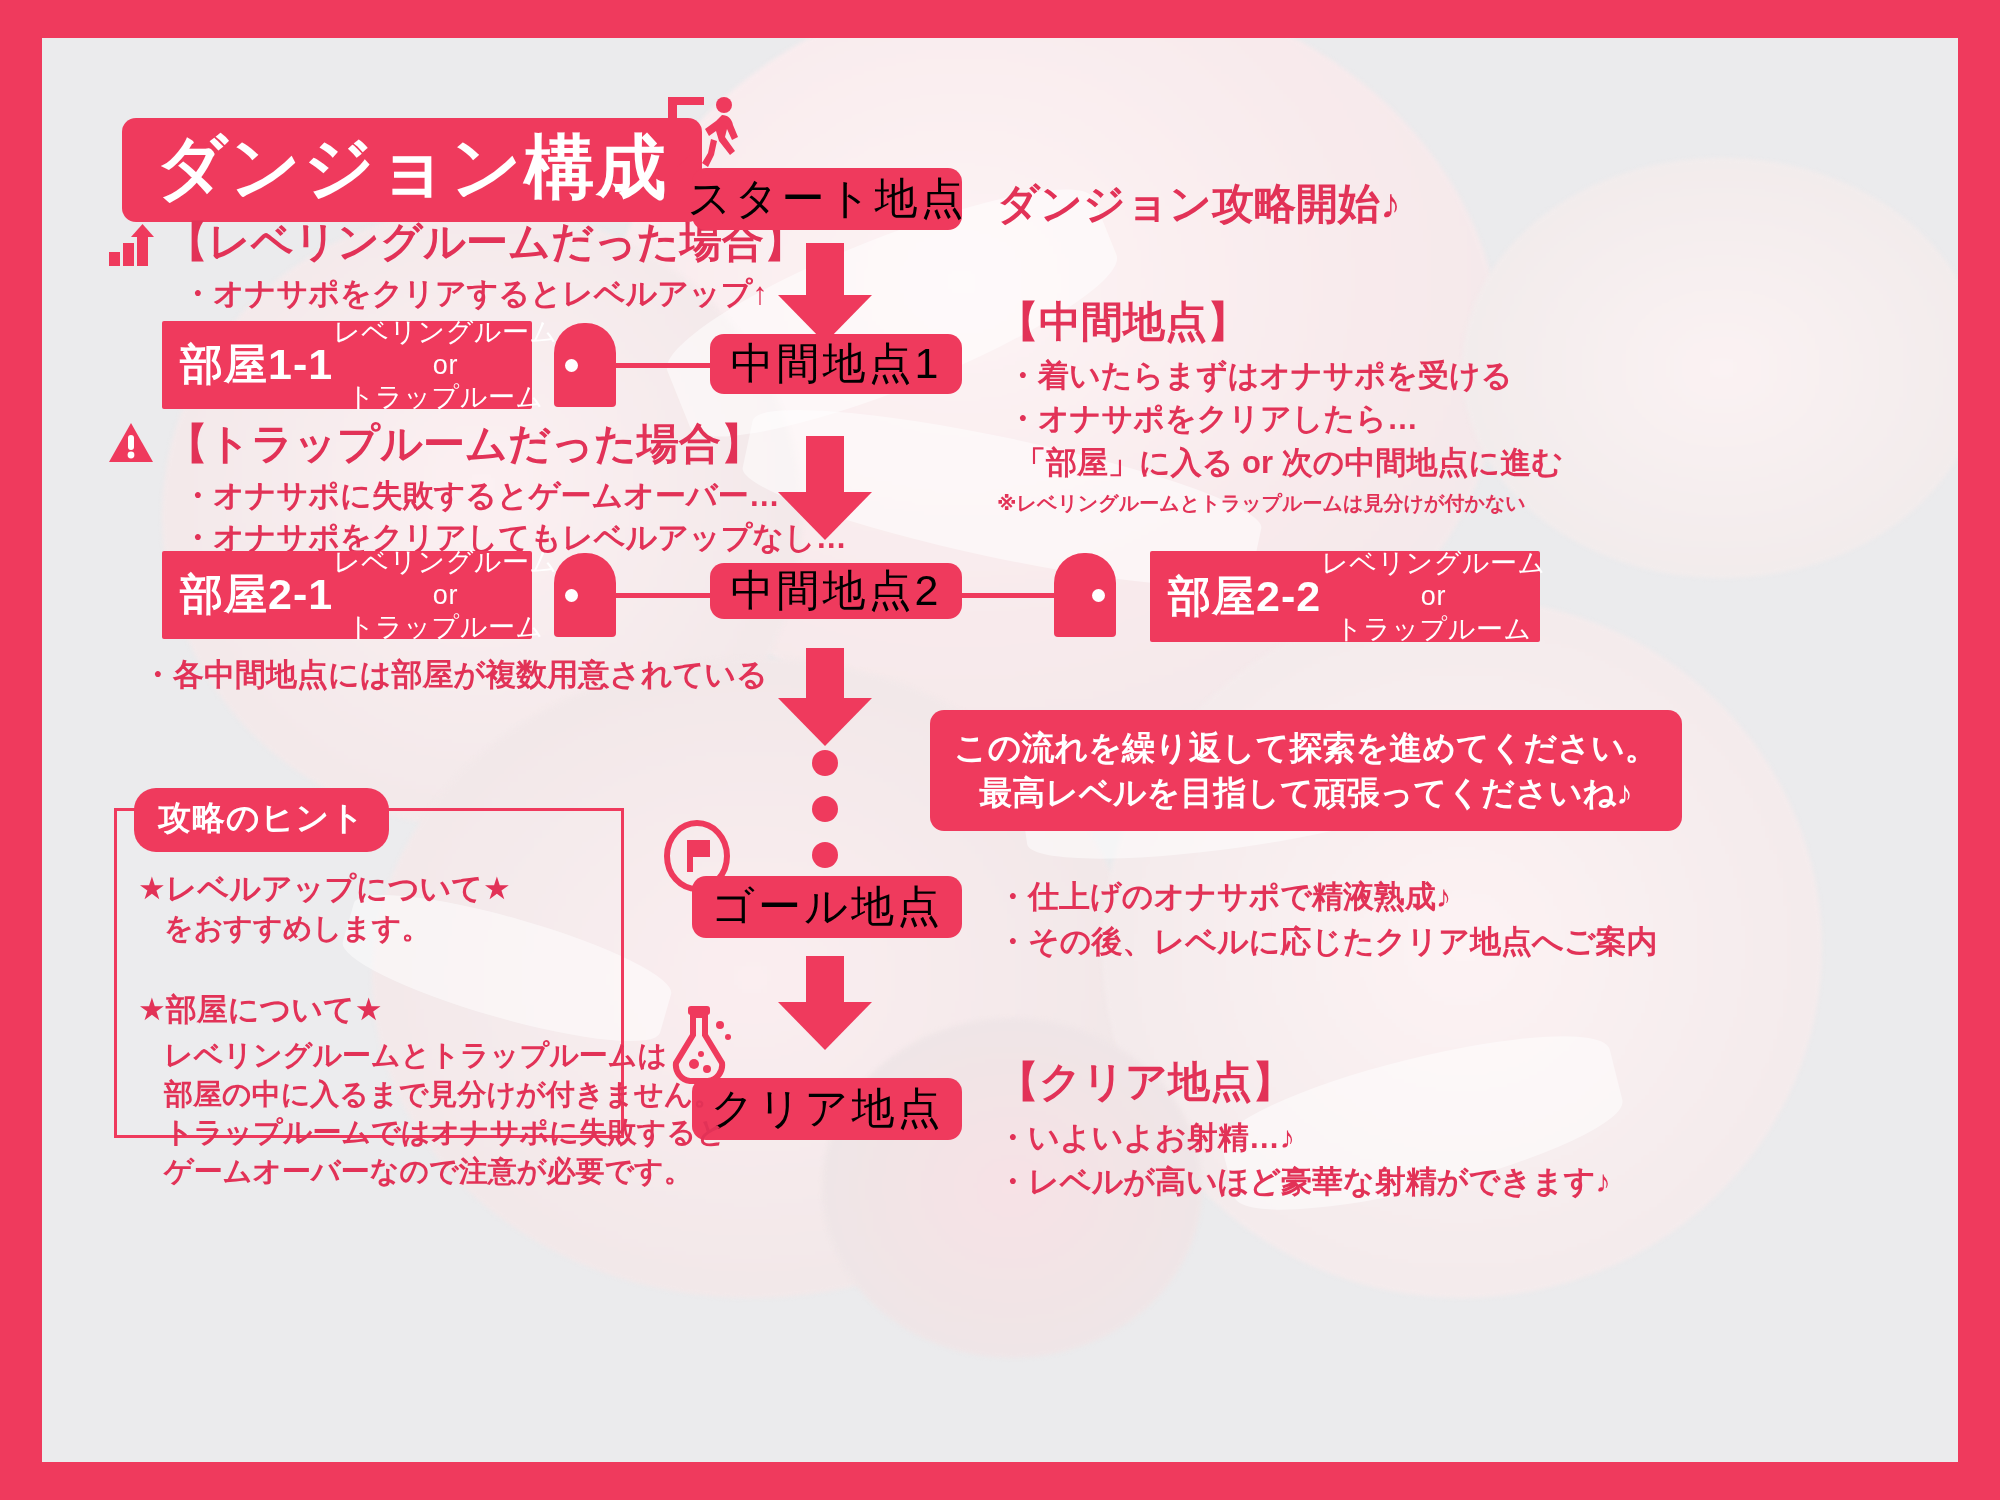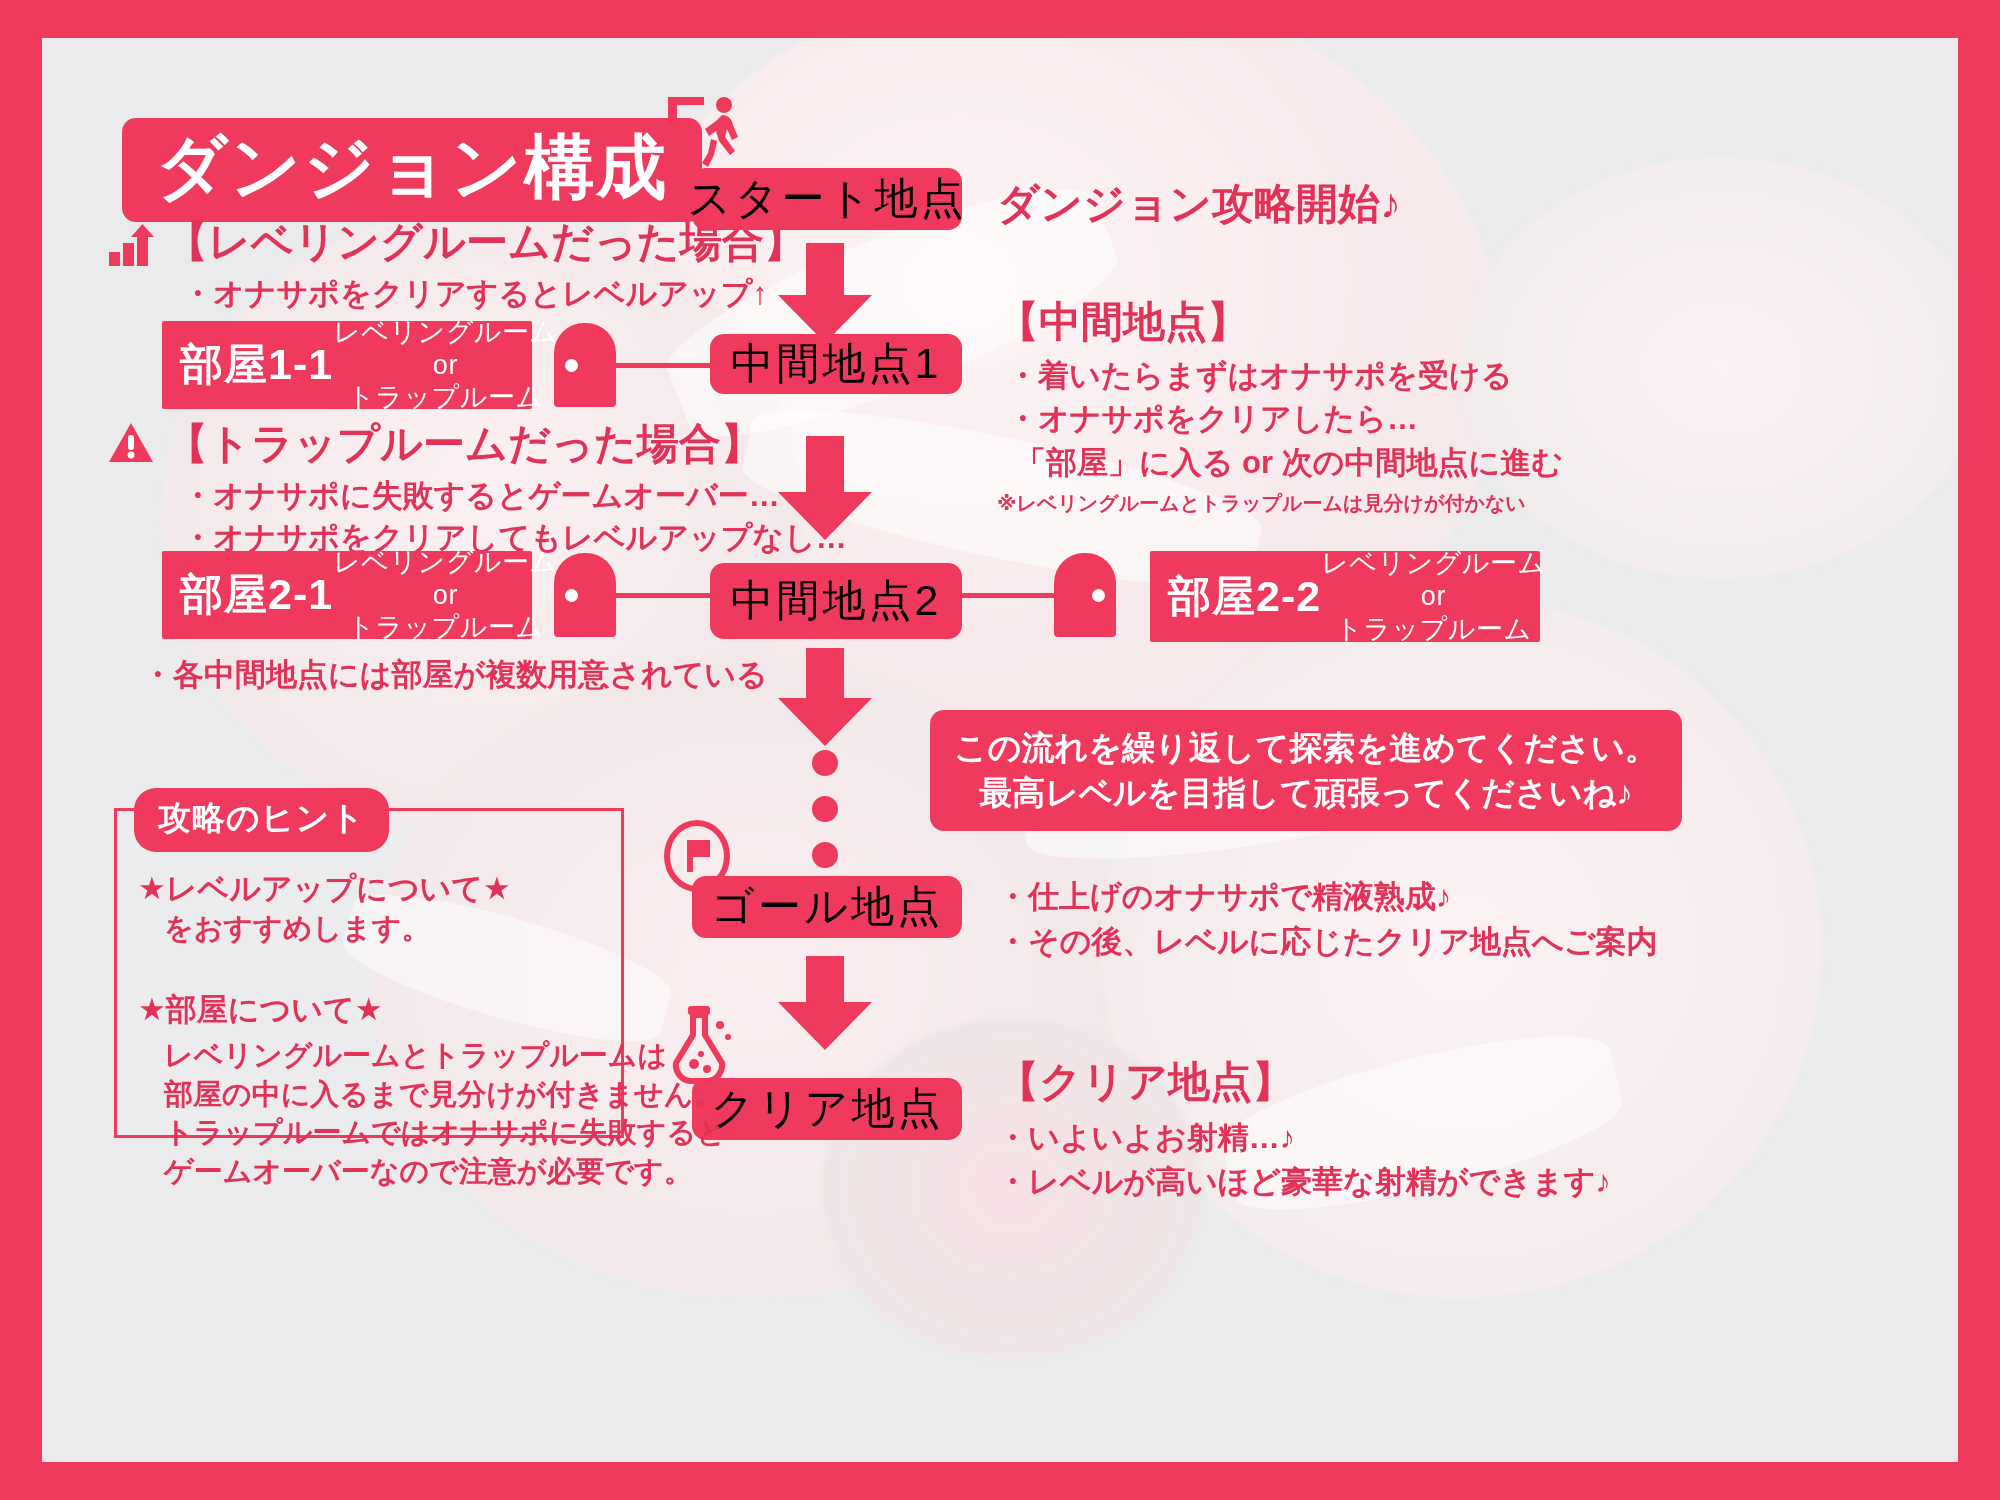--- a/index.html
+++ b/index.html
@@ -271,21 +271,21 @@
       <div class="note note-line" style="margin-top:5px; padding-left:10px;">・オナサポをクリアしたら…</div>
       <div class="note note-line" style="margin-top:5px; padding-left:18px;">「部屋」に入る or 次の中間地点に進む</div>
       <div class="note note-small" style="margin-top:8px;">※レベリングルームとトラップルームは見分けが付かない</div>
     </div>
 
     <div class="arrow-down" style="left:736px; top:398px; width:94px; height:100px;">
       <div class="shaft" style="height:58px;"></div>
       <div class="head" style="top:56px;"></div>
     </div>
 
-    <div class="abs node" style="left:668px; top:525px; width:252px; height:76px;">中間地点2</div>
+    <div class="abs node" style="left:668px; top:525px; width:252px; height:56px;">中間地点2</div>
 
     <div class="arrow-down" style="left:736px; top:610px; width:94px; height:100px;">
       <div class="shaft" style="height:52px;"></div>
       <div class="head" style="top:50px;"></div>
     </div>
 
     <div class="dots" style="left:770px; top:712px;">
       <span class="dot"></span>
       <span class="dot"></span>
       <span class="dot"></span>

